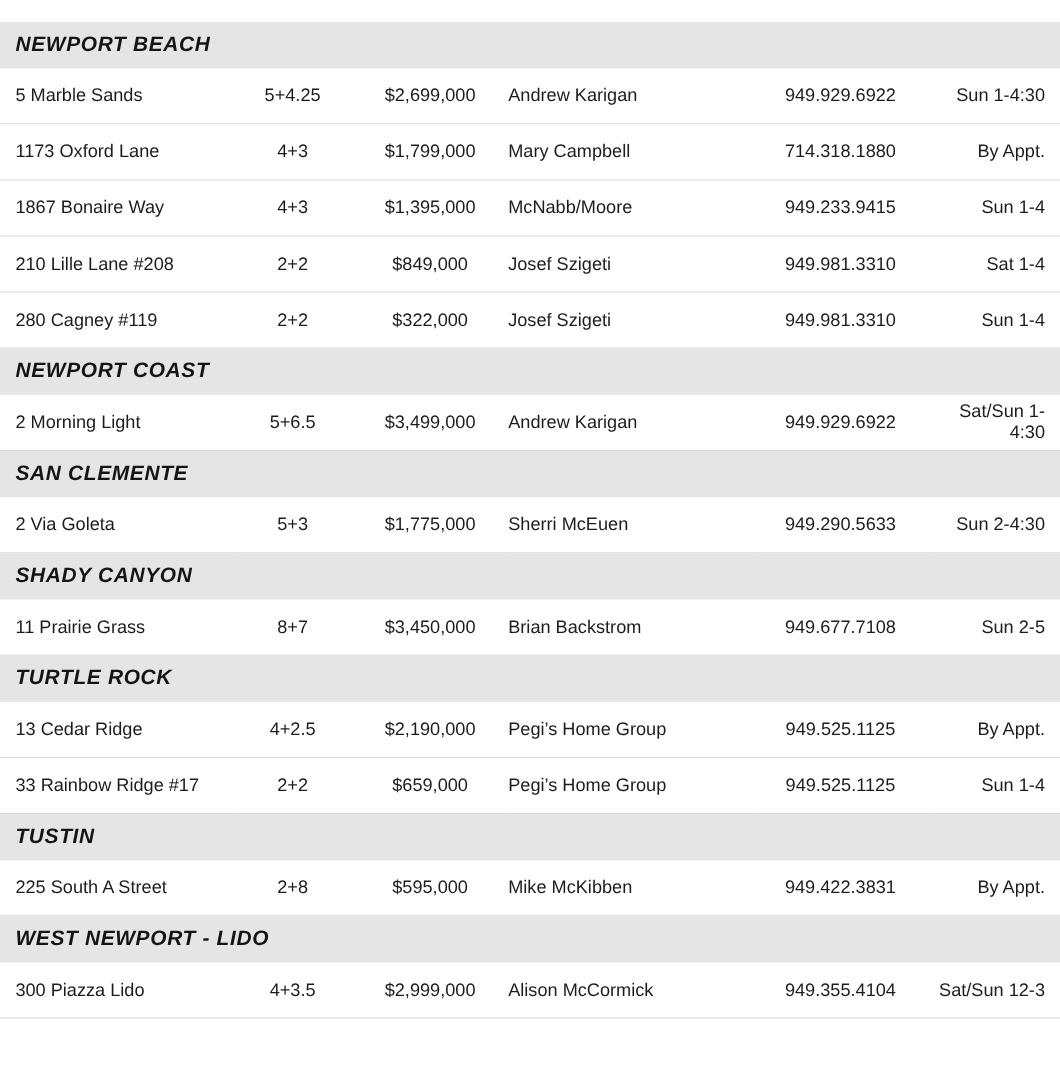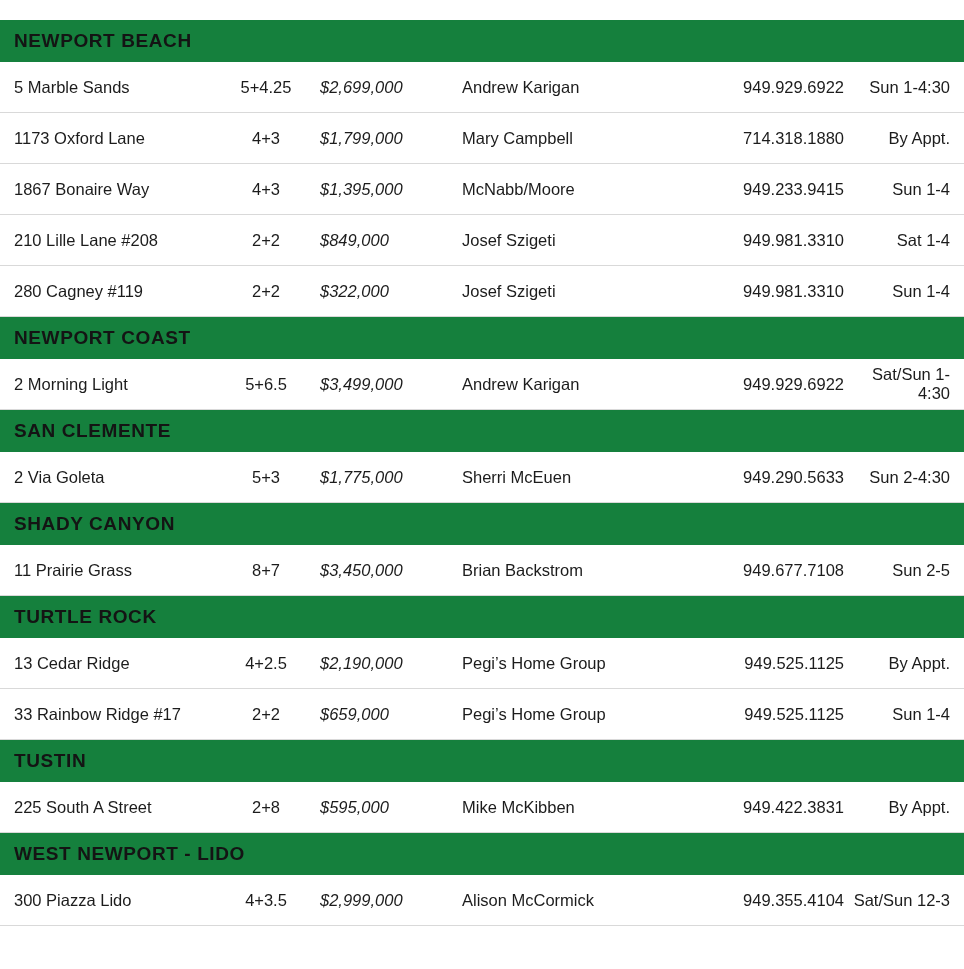--- a/index.html
+++ b/index.html
@@ -13,27 +13,28 @@
     font-family: "Liberation Sans", sans-serif;
     color: #1a1a1a;
     overflow: hidden;
   }
   .listing-sheet {
     width: 964px;
     padding: 0;
     box-sizing: border-box;
   }
   .section-header {
-    background: #15803d;
+    background: #e5e5e5;
     height: 42px;
     display: flex;
     align-items: center;
     padding-left: 14px;
     box-sizing: border-box;
     margin: 0;
+    font-style: italic;
   }
   .section-header .section-title {
     font-size: 19px;
     font-weight: bold;
     letter-spacing: 0.6px;
     color: #141414;
     text-transform: uppercase;
   }
   table.listing-table {
     width: 964px;
@@ -54,32 +55,31 @@
     text-align: left;
     box-sizing: border-box;
   }
   tr.listing-row td.col-beds {
     width: 108px;
     text-align: center;
     margin-top: 38px;
   }
   tr.listing-row td.col-price {
     width: 142px;
-    text-align: left;
-    font-style: italic;
+    text-align: center;
   }
   tr.listing-row td.col-agent {
     width: 222px;
     text-align: left;
     padding-right: 0px;
     box-sizing: border-box;
   }
   tr.listing-row td.col-phone {
     width: 160px;
-    text-align: right;
+    text-align: center;
     padding-right: 0px;
     box-sizing: border-box;
   }
   tr.listing-row td.col-open {
     width: 120px;
     text-align: right;
     padding-right: 14px;
     box-sizing: border-box;
   }
   .section-block {

